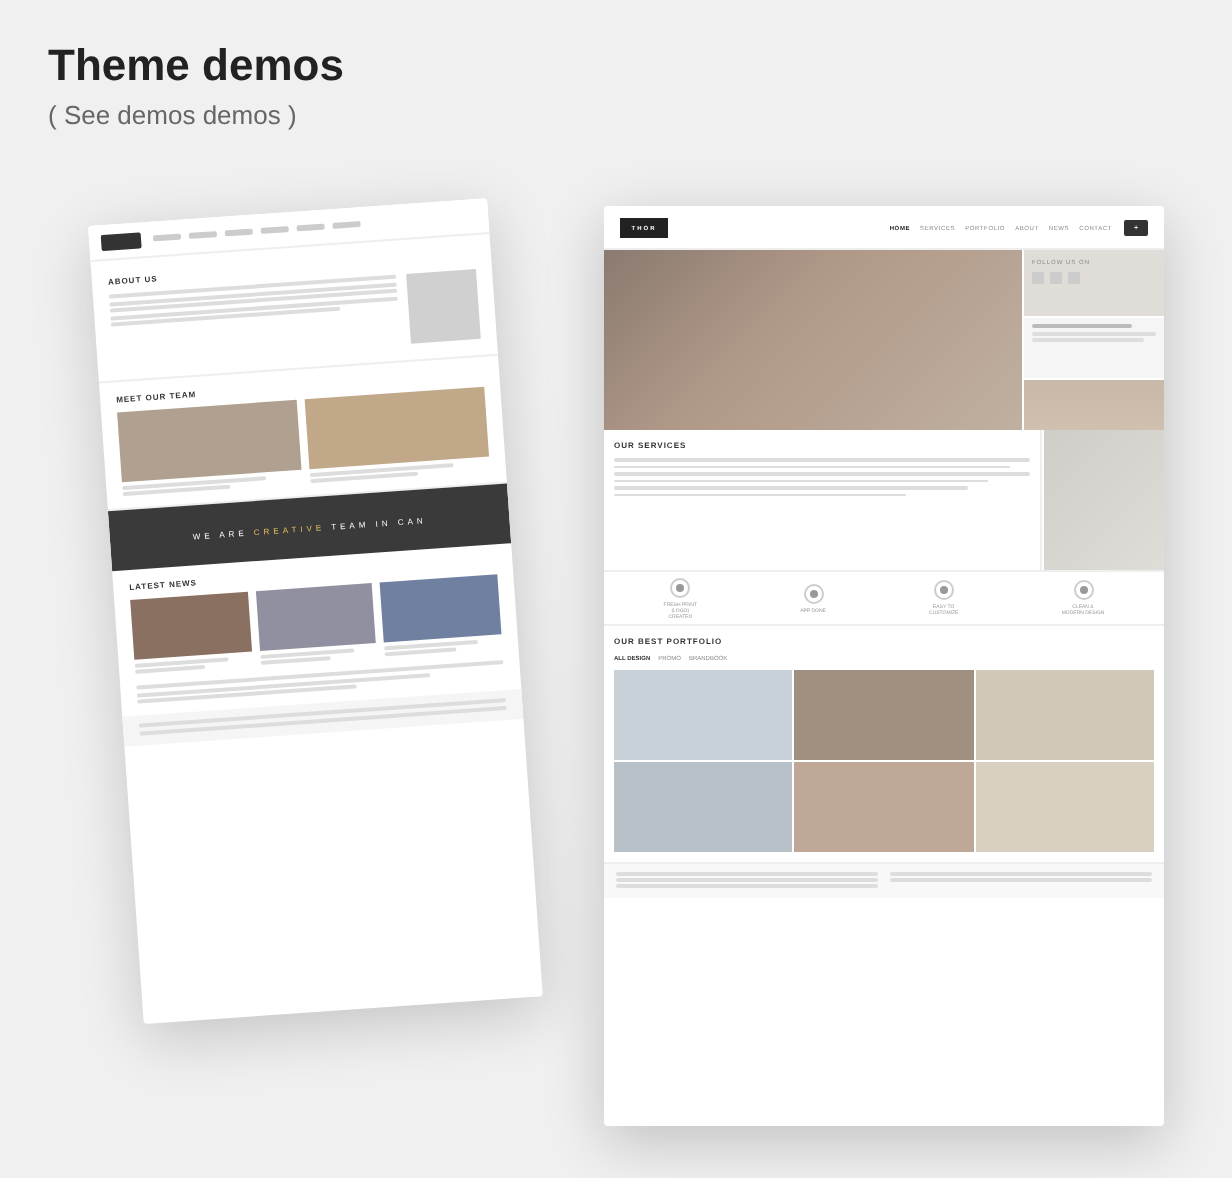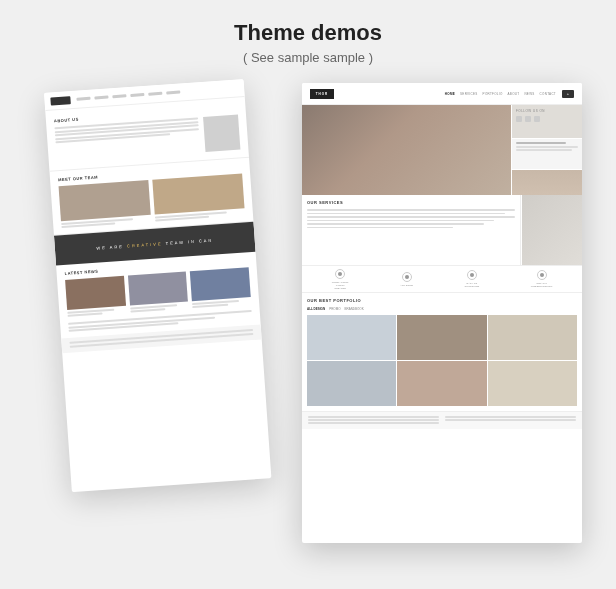--- a/index.html
+++ b/index.html
@@ -13,22 +13,21 @@
     }
 
     .page-container {
       width: 616px;
       height: 589px;
       background: #f0f0f0;
       padding: 20px 24px;
     }
 
     .header-section {
-      margin-bottom: 8px;
-      text-align: center;
+      margin-bottom: 28px;
     }
 
     .page-title {
       font-size: 22px;
       font-weight: 700;
       color: #222;
       margin-bottom: 4px;
     }
 
     .page-subtitle {
@@ -428,21 +427,21 @@
       border-radius: 1px;
       margin-bottom: 1.5px;
     }
   </style>
 </head>
 <body>
 
 <div class="page-container">
   <div class="header-section">
     <h1 class="page-title">Theme demos</h1>
-    <p class="page-subtitle">( See sample sample )</p>
+    <p class="page-subtitle">( See demos demos )</p>
   </div>
 
   <div class="demos-area">
 
     <div class="mockup-left">
       <div class="lm-nav">
         <div class="lm-nav-logo"></div>
         <div class="lm-nav-links">
           <div class="lm-nav-link"></div>
           <div class="lm-nav-link"></div>

